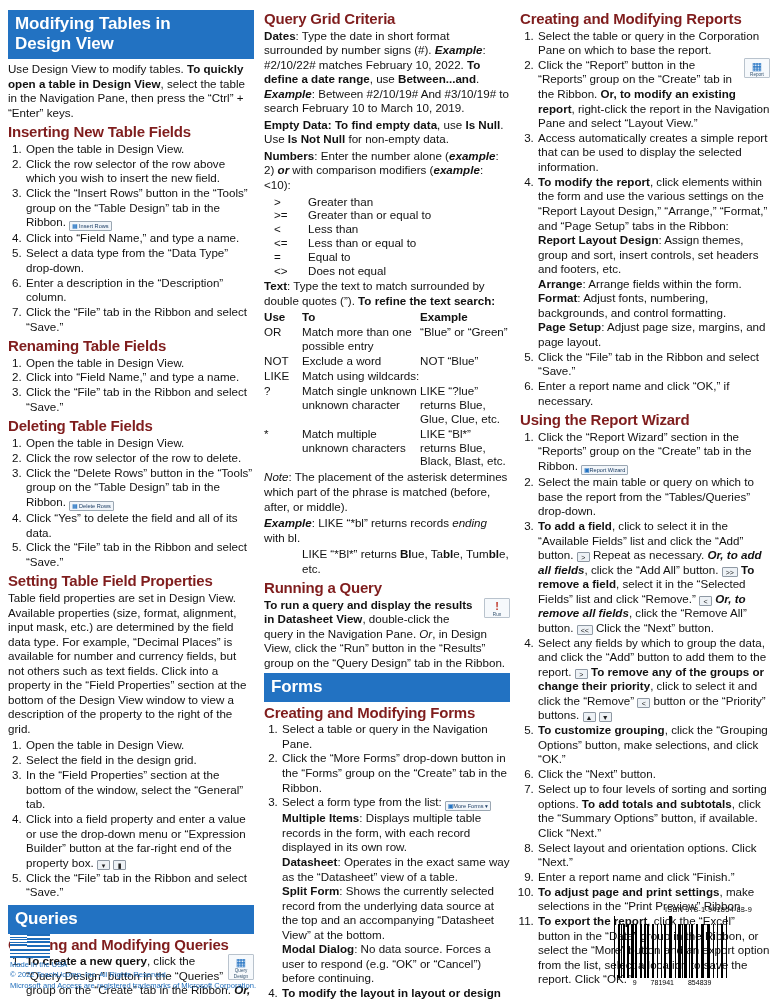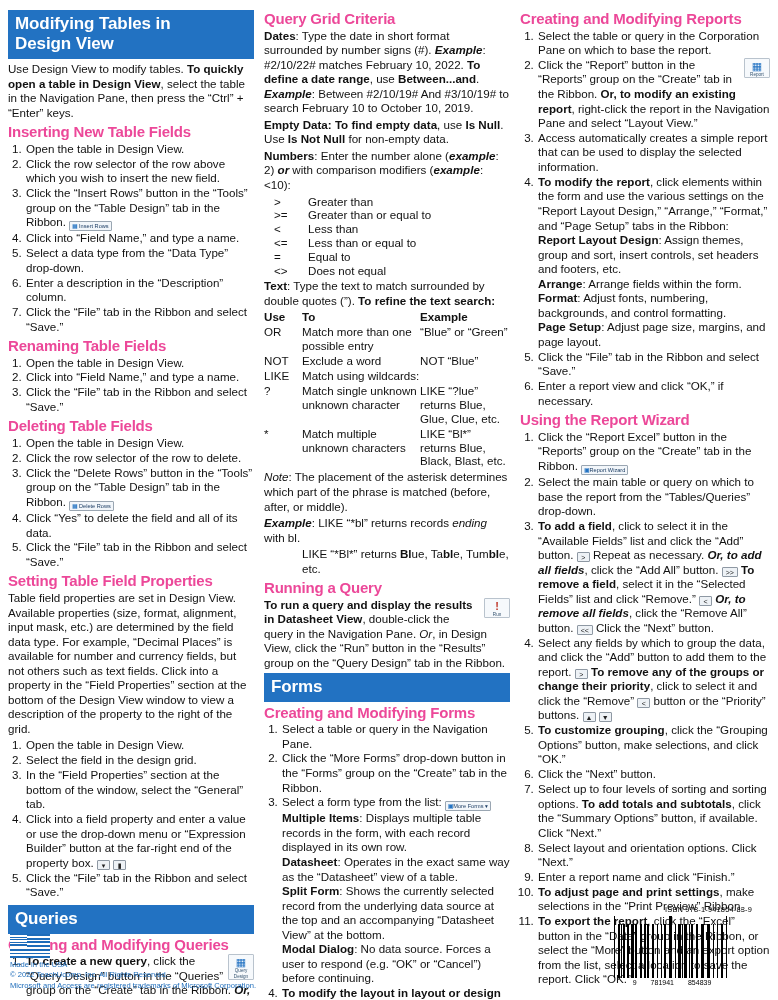--- a/index.html
+++ b/index.html
@@ -23,21 +23,21 @@
     font-size:15.5px; font-weight:bold;
     padding:3px 6px 4px 6px;
     letter-spacing:-0.1px;
     margin:0 0 3px 0;
     line-height:1.18;
   }
   .banner.big { font-size:17px; padding:4px 24px 5px 7px; }
 
   
   h2.sub {
-    color:#ec4899; font-size:15px; font-weight:bold;
+    color:#7f1d1d; font-size:15px; font-weight:bold;
     margin:4px 0 1px 0; line-height:1.1; letter-spacing:-0.2px;
   }
   h2.sub.first { margin-top:1px; }
 
   p.body {
     font-size:11.6px; line-height:1.255; margin:0 0 2px 0;
     text-align:left;
   }
   ol.steps {
     margin:0 0 2px 0; padding:0 0 0 17px;
@@ -172,21 +172,21 @@
       <div class="fineprint">Made in the USA</div>
       <div class="fineprint">© 2022 TeachUcomp, Inc. All  Rights Reserved.</div>
       <div class="fineprint">Microsoft and Access are registered trademarks of Microsoft Corporation.</div>
     </div>
   </div>
 
   <div class="col c2">
 
     <h2 class="sub first">Query Grid Criteria</h2>
 
-    <p class="body"><b>Dates</b><span>: Type the date in short format surrounded by number signs (#). </span><span class="bi">Example</span><span>: #2/10/22# matches February 10, 2022. </span><b>To define a date range</b><span>, use </span><b>Between...and</b><span>. </span><span class="bi">Example</span><span>: Between #2/10/19# And #3/10/19# to search February 10 to October 10, 2019.</span></p>
+    <p class="body"><b>Dates</b><span>: Type the date in short format surrounded by number signs (#). </span><span class="bi">Example</span><span>: #2/10/22# matches February 10, 2022. </span><b>To define a date range</b><span>, use </span><b>Between...and</b><span>. </span><span class="bi">Example</span><span>: Between #2/10/19# And #3/10/19# to search February 10 to March 10, 2019.</span></p>
 
     <p class="body"><b>Empty Data: To find empty data</b><span>, use </span><b>Is Null</b><span>. Use </span><b>Is Not Null</b><span> for non-empty data.</span></p>
 
     <p class="body"><b>Numbers</b><span>: Enter the number alone (</span><span class="bi">example</span><span>: 2) </span><span class="bi">or</span><span> with comparison modifiers (</span><span class="bi">example</span><span>: &lt;10):</span></p>
 
     <table class="ops">
       <tbody>
             <tr>
               <td class="op">&gt;</td>
               <td>Greater than</td>
@@ -289,26 +289,26 @@
         <span>Click the “Report” button in the “Reports” group on the “Create” tab in the Ribbon. </span><b>Or, to modify an existing report</b><span>, right-click the report in the Navigation Pane and select “Layout View.”</span>
       </li>
       <li>Access automatically creates a simple report that can be used to display the selected information.</li>
       <li><b>To modify the report</b><span>, click elements within the form and use the various settings on the “Report Layout Design,” “Arrange,” “Format,” and “Page Setup” tabs in the Ribbon:</span>
         <span class="defn"><b>Report Layout Design</b><span>: Assign themes, group and sort, insert controls, set headers and footers, etc.</span></span>
         <span class="defn"><b>Arrange</b><span>: Arrange fields within the form.</span></span>
         <span class="defn"><b>Format</b><span>: Adjust fonts, numbering, backgrounds, and control formatting.</span></span>
         <span class="defn"><b>Page Setup</b><span>: Adjust page size, margins, and page layout.</span></span>
       </li>
       <li>Click the “File” tab in the Ribbon and select “Save.”</li>
-      <li>Enter a report view and click “OK,” if necessary.</li>
+      <li>Enter a report name and click “OK,” if necessary.</li>
     </ol>
 
     <h2 class="sub">Using the Report Wizard</h2>
     <ol class="steps">
-      <li><span>Click the “Report Excel” button in the “Reports” group on the “Create” tab in the Ribbon.</span> <span class="chip"><span class="g">▣</span><span>Report Wizard</span></span></li>
+      <li><span>Click the “Report Wizard” section in the “Reports” group on the “Create” tab in the Ribbon.</span> <span class="chip"><span class="g">▣</span><span>Report Wizard</span></span></li>
       <li>Select the main table or query on which to base the report from the “Tables/Queries” drop-down.</li>
       <li><b>To add a field</b><span>, click to select it in the “Available Fields” list and click the “Add” button.</span> <span class="chip-sq">&gt;</span><span> Repeat as necessary. </span><span class="bi">Or, to add all fields</span><span>, click the “Add All” button.</span> <span class="chip-sq wide">&gt;&gt;</span> <b>To remove a field</b><span>, select it in the “Selected Fields” list and click “Remove.”</span> <span class="chip-sq">&lt;</span> <span class="bi">Or, to remove all fields</span><span>, click the “Remove All” button.</span> <span class="chip-sq wide">&lt;&lt;</span><span> Click the “Next” button.</span></li>
       <li><span>Select any fields by which to group the data, and click the “Add” button to add them to the report.</span> <span class="chip-sq">&gt;</span> <b>To remove any of the groups or change their priority</b><span>, click to select it and click the “Remove”</span> <span class="chip-sq">&lt;</span><span> button or the “Priority” buttons.</span> <span class="chip-sq">▲</span> <span class="chip-sq">▼</span></li>
       <li><b>To customize grouping</b><span>, click the “Grouping Options” button, make selections, and click “OK.”</span></li>
       <li>Click the “Next” button.</li>
       <li><span>Select up to four levels of sorting and sorting options. </span><b>To add totals and subtotals</b><span>, click the “Summary Options” button, if available. Click “Next.”</span></li>
       <li>Select layout and orientation options. Click “Next.”</li>
       <li>Enter a report name and click “Finish.”</li>
       <li><b>To adjust page and print settings</b><span>, make selections in the “Print Preview” Ribbon.</span></li>
       <li><b>To export the report</b><span>, click the “Excel” button in the “Data” group in the Ribbon, or select the “More” button and an export option from the list, select a location to save the report. Click “OK.”</span></li>

